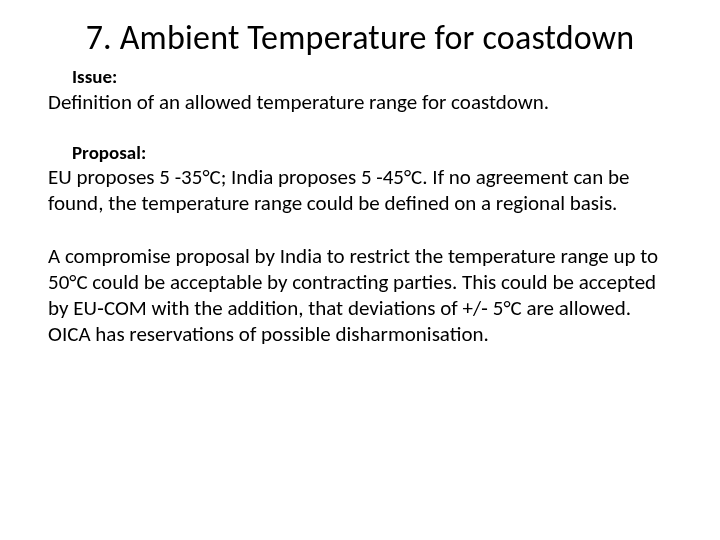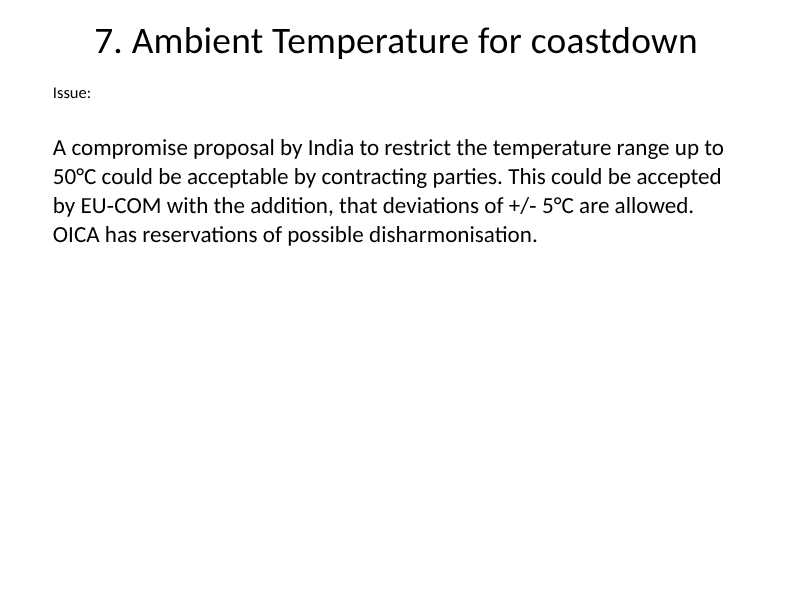--- a/index.html
+++ b/index.html
@@ -13,47 +13,51 @@
       background: #ffffff;
       font-family: Calibri, Arial, sans-serif;
       padding: 18px 48px 40px 48px;
       color: #000000;
     }
     .title {
       font-size: 34px;
       font-weight: 400;
       text-align: center;
       line-height: 1.15;
-      margin-bottom: 18px;
+      margin-bottom: 8px;
       letter-spacing: 0.2px;
     }
     .section {
       margin-bottom: 26px;
     }
     .section-label {
-      font-size: 15px;
-      font-weight: 400;
+      font-size: 19px;
+      font-weight: 700;
       display: inline;
+      margin-left: 24px;
     }
     .section-text {
       font-size: 21px;
       font-weight: 400;
       line-height: 1.25;
     }
     .issue-row {
       line-height: 1.25;
     }
   </style>
 </head>
 <body>
 
 <h1 class="title">7. Ambient Temperature for coastdown</h1>
 
 <div class="section issue-row">
   <div class="section-label">Issue:</div>
+  <div class="section-text">Definition of an allowed temperature range for coastdown.</div>
 </div>
 
 <div class="section">
+  <div class="section-label">Proposal:</div>
+  <div class="section-text">EU proposes 5 -35°C; India proposes 5 -45°C. If no agreement can be found, the temperature range could be defined on a regional basis.</div>
 </div>
 
 <div class="section">
   <div class="section-text">A compromise proposal by India to restrict the temperature range up to 50°C could be acceptable by contracting parties. This could be accepted by EU‑COM with the addition, that deviations of  +/‑ 5°C are allowed. OICA has reservations of possible disharmonisation.</div>
 </div>
 
 </body></html>

